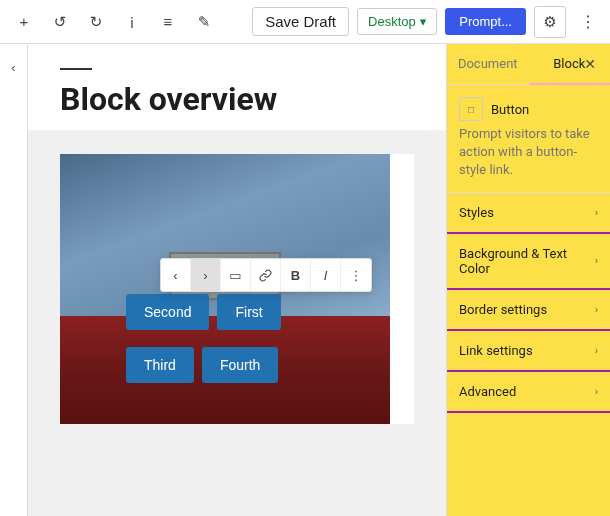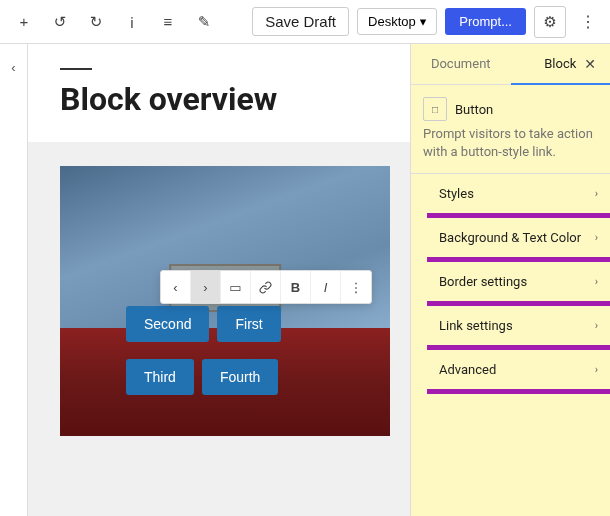--- a/index.html
+++ b/index.html
@@ -60,21 +60,21 @@
     .desktop-btn {
       display: flex;
       align-items: center;
       gap: 4px;
       background: transparent;
       border: 1px solid #ccc;
       border-radius: 3px;
       padding: 5px 10px;
       cursor: pointer;
       font-size: 13px;
-      color: #000000;
+      color: #15803d;
     }
     .publish-btn {
       background: #3858e9;
       color: #fff;
       border: none;
       border-radius: 3px;
       padding: 6px 14px;
       cursor: pointer;
       font-size: 13px;
       font-weight: 500;
@@ -139,21 +139,21 @@
     .editor-area {
       flex: 1;
       background: #f0f0f1;
       overflow-y: auto;
       padding: 24px 32px;
       position: relative;
     }
 
     .page-title-section {
       background: #fff;
-      padding: 24px 32px 24px;
+      padding: 24px 32px 12px;
       margin: -24px -32px 24px;
     }
     .page-divider {
       width: 32px;
       height: 2px;
       background: #333;
       margin-bottom: 10px;
     }
     .page-heading {
       font-size: 32px;
@@ -291,22 +291,22 @@
       cursor: pointer;
       font-size: 13px;
       color: #444;
       border-right: 1px solid #eee;
     }
     .tb-btn:last-child { border-right: none; }
     .tb-btn.active { background: #e0e0e0; }
 
     
     .right-sidebar {
-      width: 200px;
-      background: #fef9c3;
+      width: 164px;
+      background: #fde047;
       border-left: 1px solid #ddd;
       display: flex;
       flex-direction: column;
       overflow-y: auto;
     }
 
     .sidebar-tabs {
       display: flex;
       border-bottom: 1px solid #ddd;
       align-items: center;
@@ -317,21 +317,21 @@
       padding: 12px 8px;
       text-align: center;
       font-size: 13px;
       cursor: pointer;
       color: #777;
       border-bottom: 2px solid transparent;
       margin-bottom: -1px;
     }
     .sidebar-tab.active {
       color: #1e1e1e;
-      border-bottom: 2px solid #3b82f6;
+      border-bottom: 2px solid #f9a8d4;
     }
     .sidebar-close {
       position: absolute;
       right: 8px;
       top: 50%;
       transform: translateY(-50%);
       width: 24px;
       height: 24px;
       display: flex;
       align-items: center;
@@ -371,22 +371,21 @@
       color: #1e1e1e;
     }
     .button-desc {
       font-size: 13px;
       color: #757575;
       line-height: 1.4;
     }
 
     
     .accordion-item {
-      border-bottom: 5px solid #a21caf;
-      margin-left: 16px;
+      border-bottom: 2px solid #a21caf;
     }
     .accordion-header {
       display: flex;
       align-items: center;
       justify-content: space-between;
       padding: 12px;
       cursor: pointer;
       font-size: 13px;
       color: #1e1e1e;
     }

